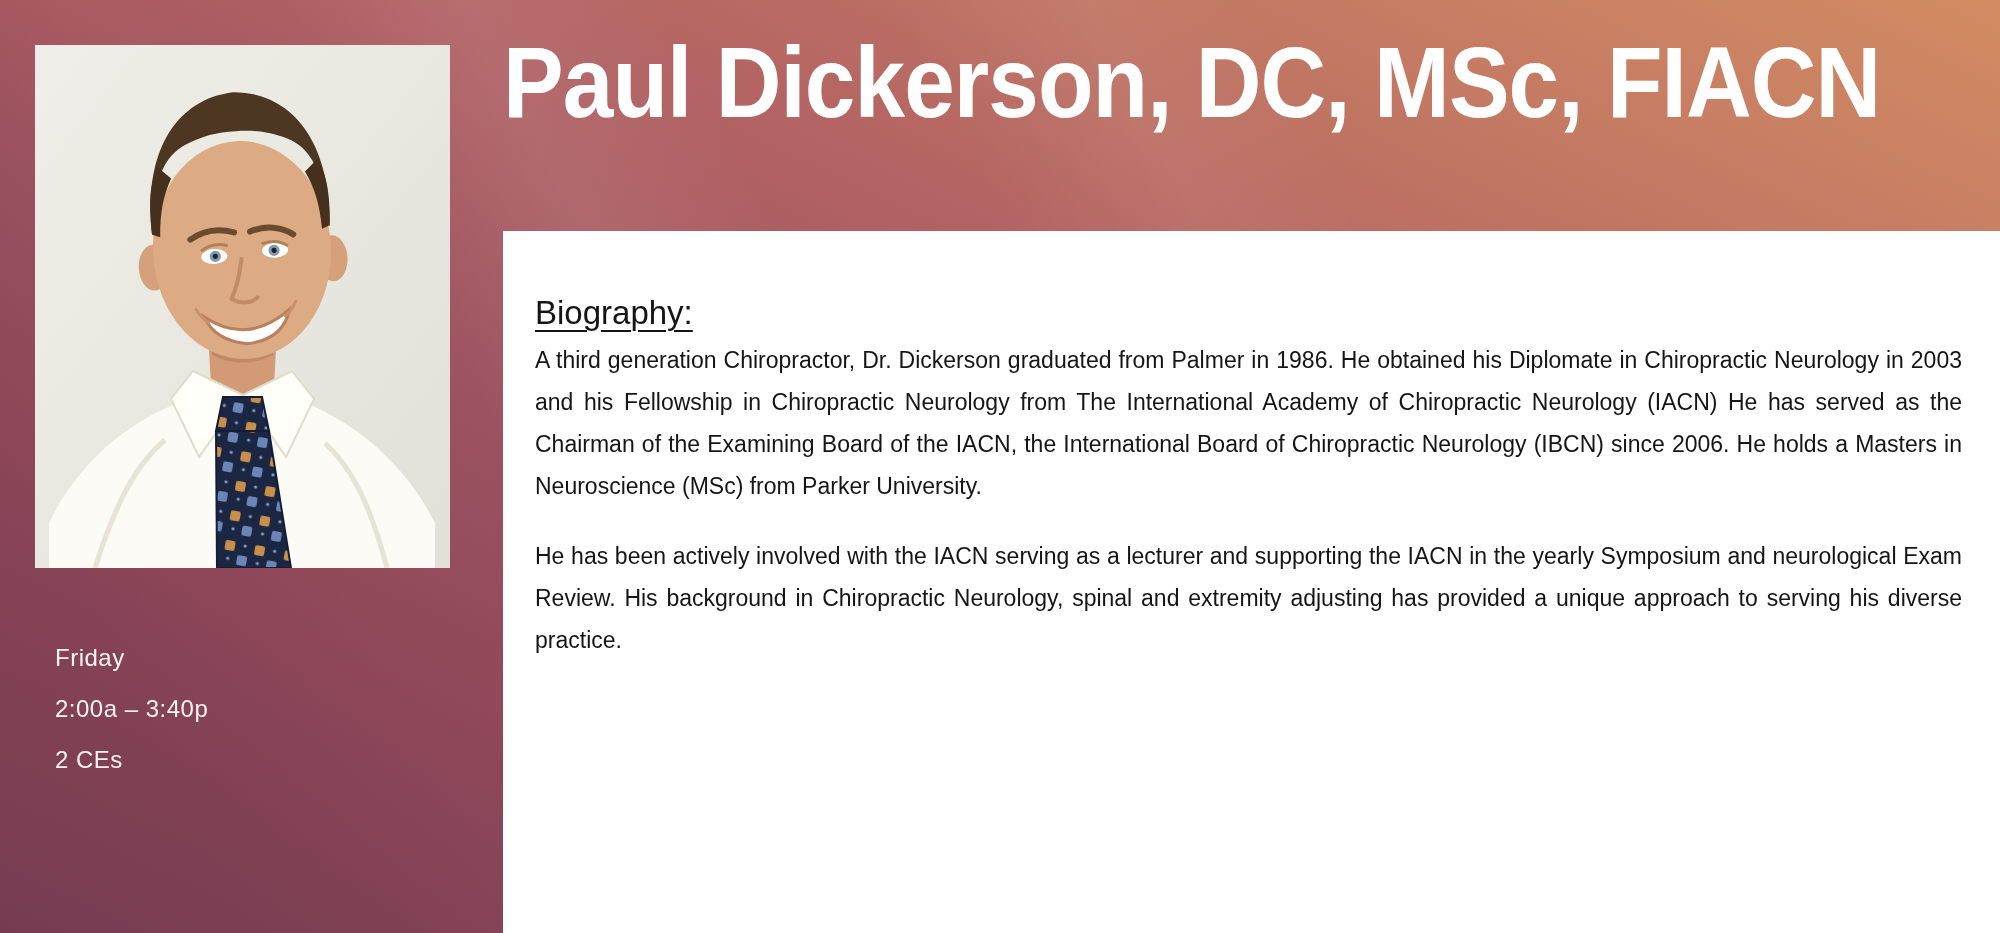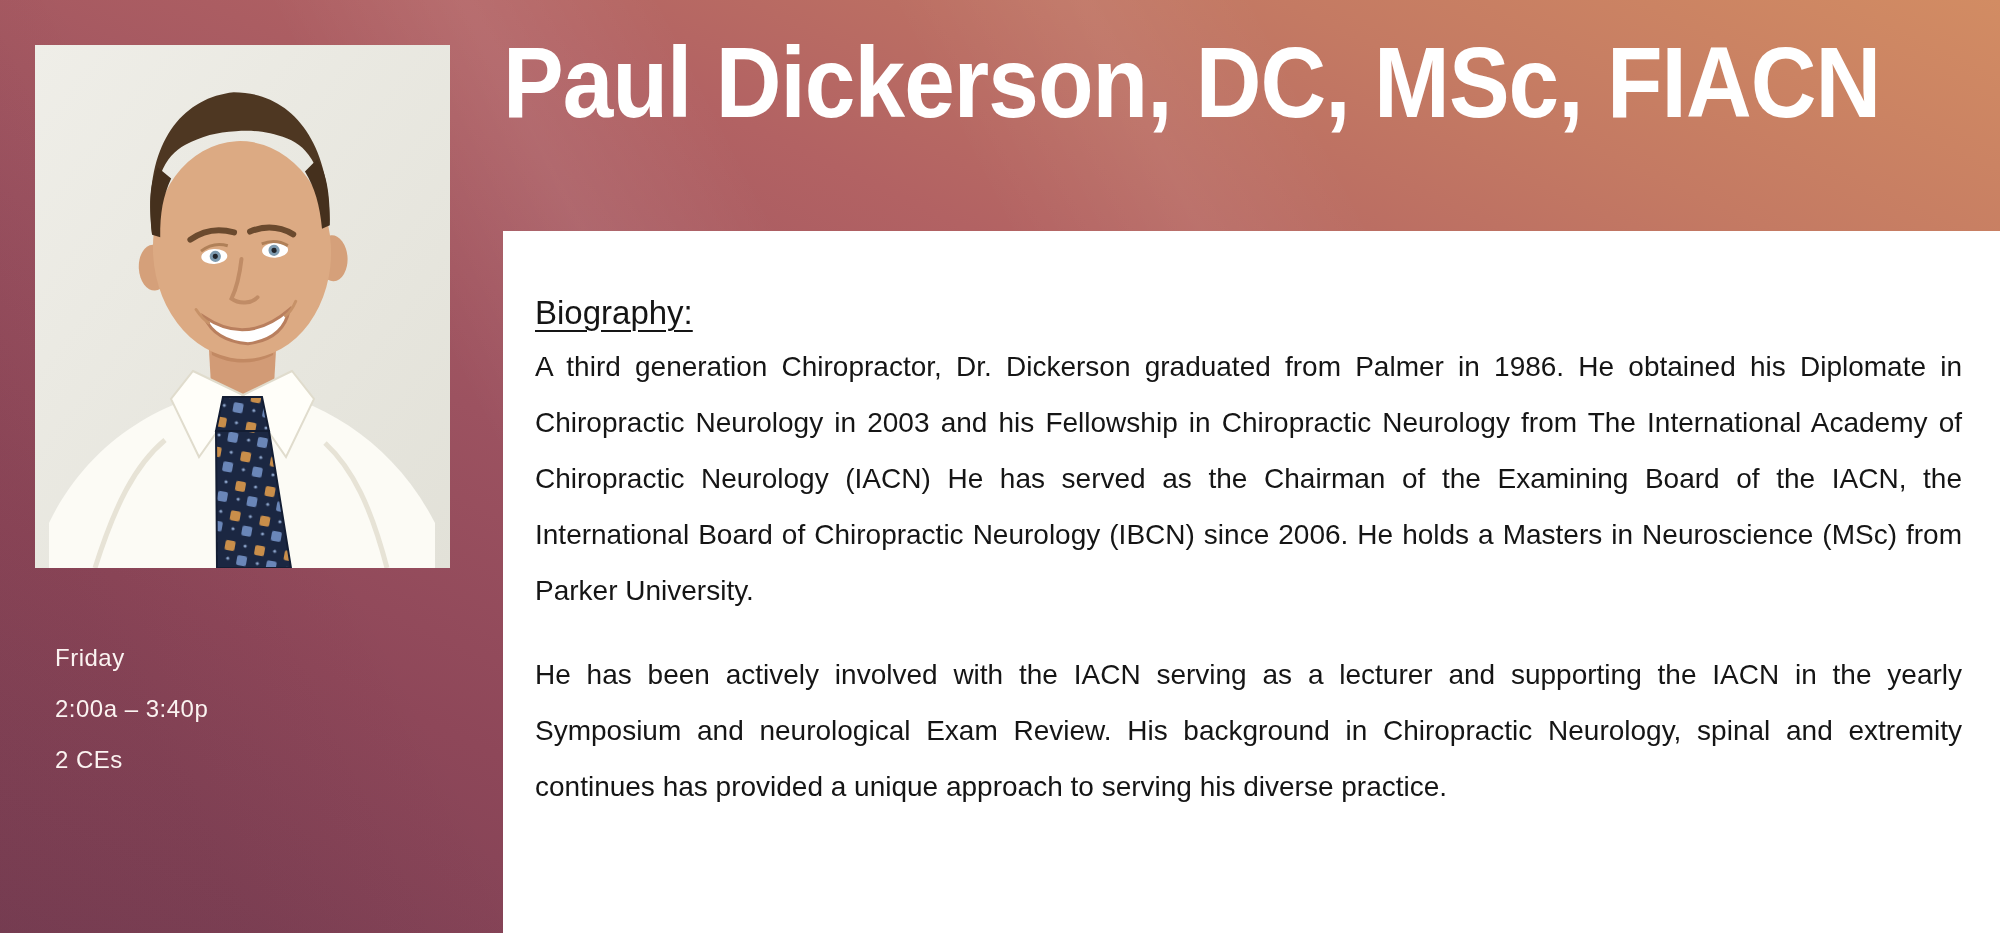--- a/index.html
+++ b/index.html
@@ -37,21 +37,21 @@
     padding:56px 38px 8px 32px;
     box-sizing:border-box;
     color:#151515;
     margin-top:36px;
   }
   .bio-heading{
     font-size:33px;line-height:52px;margin:0;font-weight:400;
     text-decoration:underline;text-decoration-thickness:2px;text-underline-offset:6px;
   }
   .panel p{
-    font-size:28px;line-height:56px;margin:0 0 28px 0;
+    font-size:23px;line-height:42px;margin:0 0 28px 0;
     text-align:justify;
   }
   .panel p.last{margin-bottom:0;}
   .schedule{
     position:absolute;left:55px;top:632px;
     color:#fbf3f1;font-size:24px;line-height:51px;letter-spacing:0.5px;
   }
 </style>
 </head>
 <body>
@@ -124,16 +124,16 @@
 
   <div class="schedule">
     <div>Friday</div>
     <div>2:00a – 3:40p</div>
     <div>2 CEs</div>
   </div>
 
   <div class="panel">
     <div class="bio-heading">Biography:</div>
     <p>A third generation Chiropractor, Dr. Dickerson graduated from Palmer in 1986. He obtained his Diplomate in Chiropractic Neurology in 2003 and his Fellowship in Chiropractic Neurology from The International Academy of Chiropractic Neurology (IACN) He has served as the Chairman of the Examining Board of the IACN, the International Board of Chiropractic Neurology (IBCN) since 2006. He holds a Masters in Neuroscience (MSc) from Parker University.</p>
-    <p>He has been actively involved with the IACN serving as a lecturer and supporting the IACN in the yearly Symposium and neurological Exam Review. His background in Chiropractic Neurology, spinal and extremity continues has provided a unique approach to serving his diverse practice.</p>
+    <p>He has been actively involved with the IACN serving as a lecturer and supporting the IACN in the yearly Symposium and neurological Exam Review. His background in Chiropractic Neurology, spinal and extremity adjusting has provided a unique approach to serving his diverse practice.</p>
   </div>
 
 </div>
 
 </body></html>

